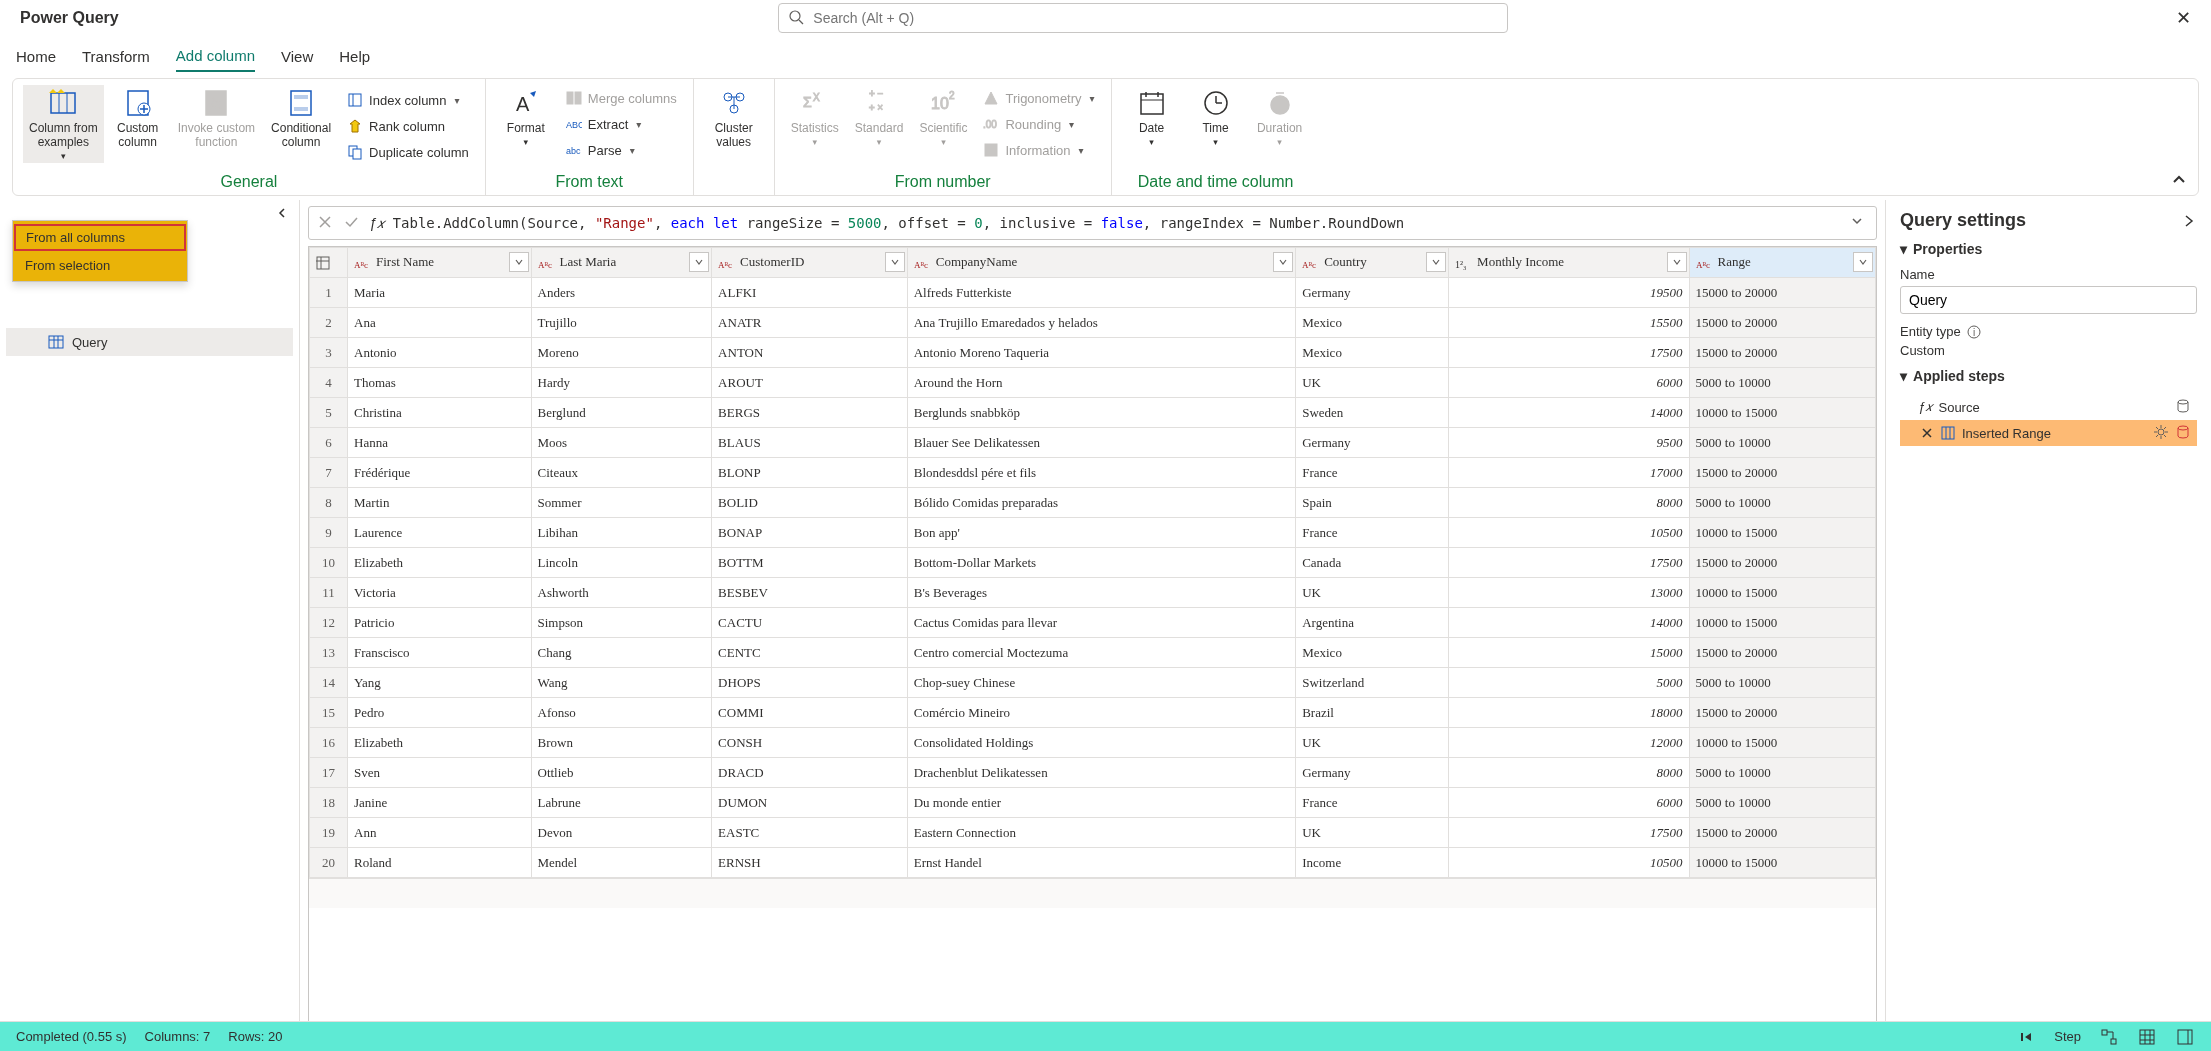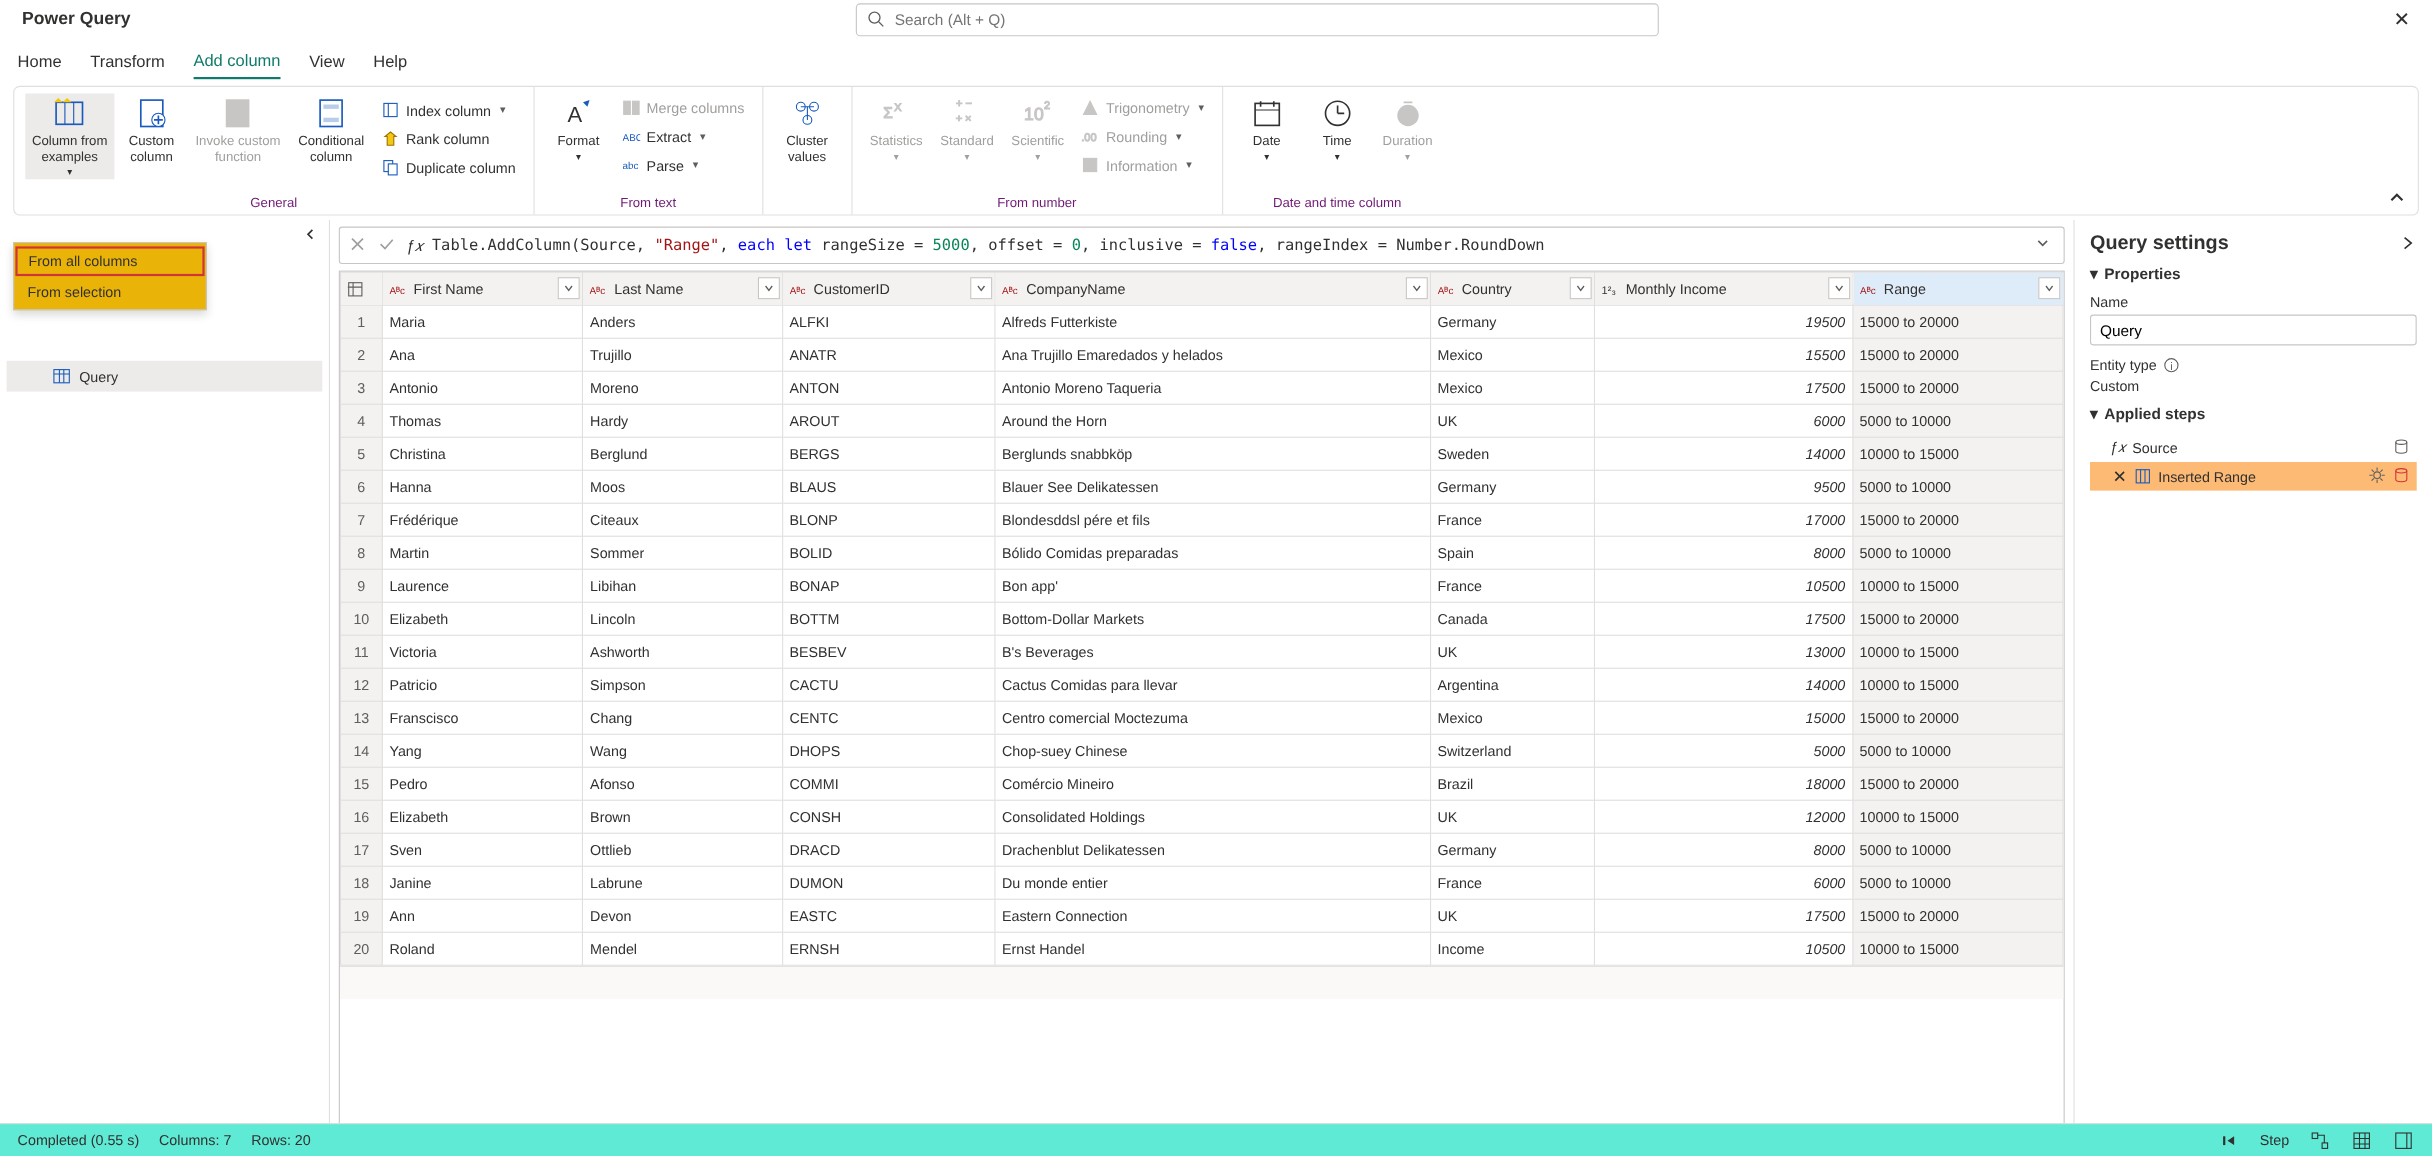--- a/index.html
+++ b/index.html
@@ -16,21 +16,21 @@
   
   .tabs { display: flex; gap: 26px; padding: 2px 16px 0 16px; height: 38px; align-items:center;}
   .tab { font-size: 15px; padding: 6px 0; cursor: pointer; color:#323130;text-align:center;}
   .tab.active { color: #0f7b6c; border-bottom: 2px solid #0f7b6c; font-weight:400;}
   
   
   .ribbon { border: 1px solid #e1dfdd; border-radius:6px; margin: 4px 12px 0 12px; display:flex; height: 118px; position:relative;}
   .ribbon-group { display:flex; flex-direction:column; justify-content:space-between; padding: 6px 10px 4px 10px; border-right:1px solid #e1dfdd;}
   .ribbon-group:last-of-type { border-right:none;}
   .ribbon-row { display:flex; gap:4px; align-items:flex-start;}
-  .rg-label { text-align:center; font-size:12px; color:#701a75; padding-top:2px;}
+  .rg-label { text-align:center; font-size:16px; color:#15803d; padding-top:2px;}
   .rbtn-vert { display:flex; flex-direction:column; align-items:center; gap:2px; padding:2px 6px; cursor:pointer; min-width:60px;}
   .rbtn-vert .ricon { width:32px; height:32px; display:flex; align-items:center; justify-content:center;}
   .rbtn-vert span.lbl { font-size:12px; text-align:center; line-height:14px;}
   .rbtn-small { display:flex; align-items:center; gap:6px; padding:2px 6px; cursor:pointer; font-size:13px; height:26px;}
   .rbtn-small .ricon { width:16px; height:16px; display:flex; align-items:flex-start; justify-content:center;}
   .disabled { color:#a19f9d !important; }
   .disabled svg * { stroke:#c8c6c4 !important; fill:#c8c6c4 !important; }
   .ribbon-collapse { position:absolute; right:10px; bottom:6px; cursor:pointer;}
   
   
@@ -51,21 +51,21 @@
   .center { flex:1; display:flex; flex-direction:column; padding:6px 8px 0 8px; min-width:0;}
   .formula-row { display:flex; align-items:center; gap:8px; border:1px solid #c8c6c4; border-radius:3px; height:34px; padding:0 8px;}
   .formula-row .ficon { width:18px; height:18px; cursor:pointer; color:#605e5c;}
   .formula-row .flabel { font-style:italic; font-family:"Segoe UI",Arial; font-size:14px;}
   .formula-text { flex:1; font-family:Consolas,monospace; font-size:14px; white-space:nowrap; overflow:hidden;}
   .formula-text .kw-str { color:#a31515;}
   .formula-text .kw-key { color:#0000ff;}
   .formula-text .kw-n { color:#098658;}
   
   
-  .data-table-wrap { flex:1; overflow:auto; border:1px solid #c8c6c4; margin-top:6px;}
+  .data-table-wrap { flex:1; overflow:auto; border:1px solid #c8c6c4; margin-top:6px;font-family:Liberation Serif, serif;}
   table.data-table { border-collapse:collapse; width:100%; }
   .data-table th, .data-table td { border:1px solid #e1dfdd; padding:4px 6px; font-size:13px; text-align:left; height:30px;}
   .data-table th { background:#f3f2f1; font-weight:400; position:relative;}
   .data-table th.rownum, .data-table td.rownum { background:#f3f2f1; text-align:center; width:38px; color:#605e5c;}
   .data-table th .type-icon { display:inline-block; width:18px; margin-right:4px; vertical-align:middle;}
   .data-table th .fdrop { position:absolute; right:2px; top:4px; width:20px; height:20px; border:1px solid #c8c6c4; background:#fff; display:flex; align-items:center; justify-content:center; cursor:pointer;}
   .data-table td.num { text-align:right; font-style:italic;}
   .data-table th.selected-col, .data-table td.selected-col { background:#f3f2f1;}
   .data-table th.selected-col { background:#deecf9;}
   .bottom-space { height:30px; background:#faf9f8; border-top:1px solid #e1dfdd;}
@@ -429,21 +429,21 @@
               </th>
         <th><span class="type-icon"><svg width="18" height="14">
                     <text x="0" y="11" font-size="9" fill="#a31515">Aᴮc</text>
                   </svg></span><span>First Name</span><span class="fdrop">
                   <svg width="10" height="10">
                     <path d="M2 3 L5 7 L8 3" fill="none" stroke="#605e5c" stroke-width="1.2"></path>
                   </svg>
                 </span></th>
               <th><span class="type-icon"><svg width="18" height="14">
                     <text x="0" y="11" font-size="9" fill="#a31515">Aᴮc</text>
-                  </svg></span><span>Last Name</span><span class="fdrop">
+                  </svg></span><span>Last Maria</span><span class="fdrop">
                   <svg width="10" height="10">
                     <path d="M2 3 L5 7 L8 3" fill="none" stroke="#605e5c" stroke-width="1.2"></path>
                   </svg>
                 </span></th>
               <th><span class="type-icon"><svg width="18" height="14">
                     <text x="0" y="11" font-size="9" fill="#a31515">Aᴮc</text>
                   </svg></span><span>CustomerID</span><span class="fdrop">
                   <svg width="10" height="10">
                     <path d="M2 3 L5 7 L8 3" fill="none" stroke="#605e5c" stroke-width="1.2"></path>
                   </svg>

